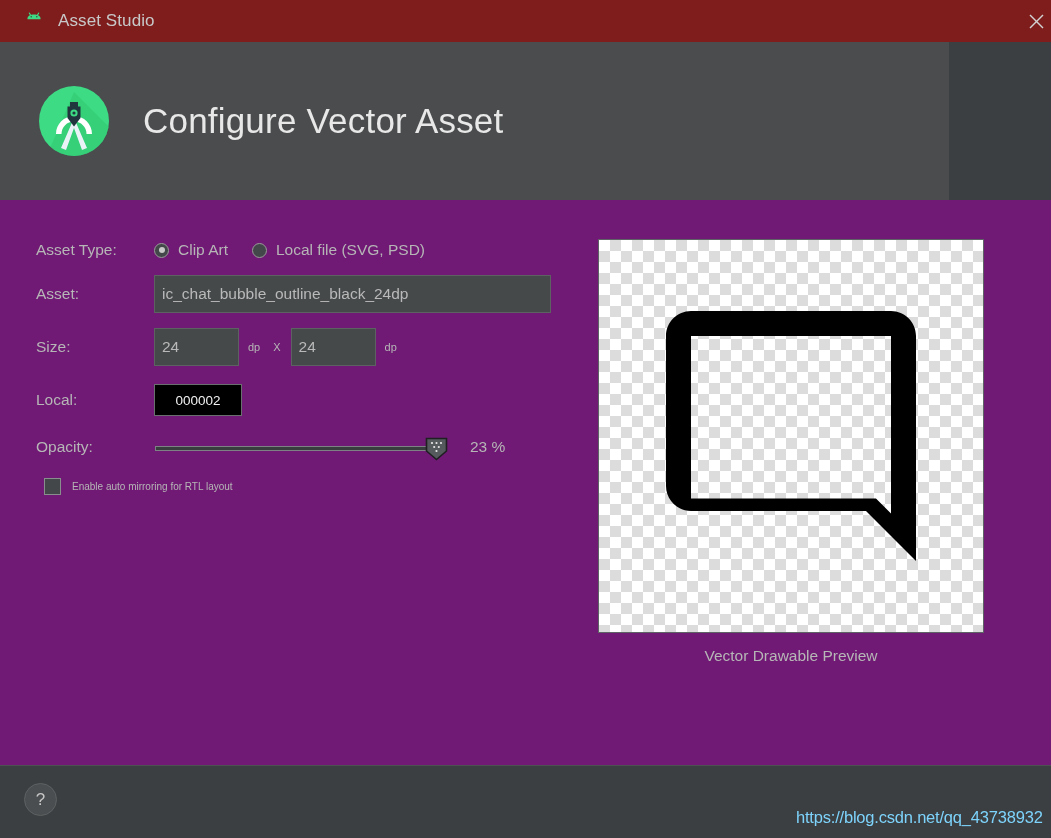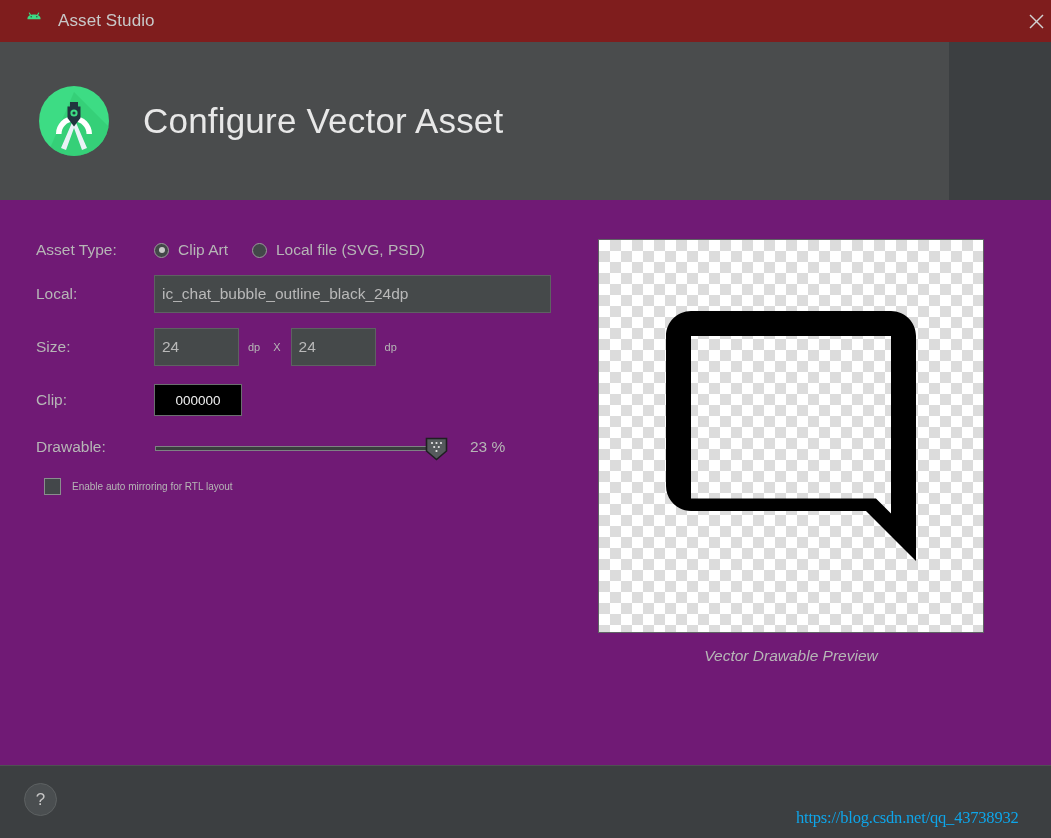--- a/index.html
+++ b/index.html
@@ -243,21 +243,20 @@
     font-size: 10px;
     color: #b6b6b6;
     cursor: pointer;
   }
 
   
   #preview-area {
     position: absolute;
     left: 598px; top: 39px;
     width: 386px;
-    font-style: italic;
   }
   #preview-box {
     width: 386px; height: 394px;
     border: 1px solid #606365;
     box-sizing: border-box;
     background-color: #ffffff;
     background-image:
       linear-gradient(45deg, #dcdcdc 25%, transparent 25%, transparent 75%, #dcdcdc 75%, #dcdcdc),
       linear-gradient(45deg, #dcdcdc 25%, transparent 25%, transparent 75%, #dcdcdc 75%, #dcdcdc);
     background-size: 22px 22px;
@@ -332,22 +331,22 @@
     background: #365880;
     border: 2px solid #4a7ab0;
     color: #e6e6e6;
   }
 
   
   #watermark {
     position: absolute;
     left: 796px; top: 808px;
     font-size: 16.5px;
-    font-family: Liberation Serif, serif;
-    color: #0ea5e9;
+    font-family: Liberation Sans, sans-serif;
+    color: #7dd3fc;
     white-space: nowrap;
     letter-spacing: -.2px;
     pointer-events: none;
   }
 </style>
 </head>
 <body>
 
 <div id="titlebar">
   <span class="tb-icon">
@@ -402,43 +401,43 @@
         <span class="radio checked"></span>
         <span class="radio-label">Clip Art</span>
       </div>
       <div class="radio-opt">
         <span class="radio"></span>
         <span class="radio-label">Local file (SVG, PSD)</span>
       </div>
     </div>
 
     <div class="row row-name">
-      <div class="lbl">Local:</div>
+      <div class="lbl">Asset:</div>
       <input id="name-input" class="textfield" type="text" value="ic_chat_bubble_outline_black_24dp" style="">
     </div>
 
 
     <div class="row row-size">
       <div class="lbl">Size:</div>
       <input class="textfield sizefield" type="text" value="24" style="">
       <span class="unit">dp</span>
       <span class="unit x">X</span>
       <input class="textfield sizefield" type="text" value="24" style="">
       <span class="unit">dp</span>
     </div>
 
     <div class="row row-color">
-      <div class="lbl">Clip:</div>
+      <div class="lbl">Local:</div>
       <div id="color-swatch">
-        <span>000000</span>
+        <span>000002</span>
       </div>
     </div>
 
     <div class="row row-opacity">
-      <div class="lbl">Drawable:</div>
+      <div class="lbl">Opacity:</div>
       <div id="opacity-slider">
         <div id="opacity-track"></div>
         <div id="opacity-thumb">
           <svg width="23" height="24" viewBox="0 0 23 24">
             <path d="M1.5 1.5 L21.5 1.5 L21.5 14 L11.5 22.5 L1.5 14 Z" fill="#555a5c" stroke="#1e2021" stroke-width="1.6" stroke-linejoin="miter"></path>
             <circle cx="7" cy="6" r="1.1" fill="#e8e8e8"></circle>
             <circle cx="11.5" cy="6" r="1.1" fill="#e8e8e8"></circle>
             <circle cx="16" cy="6" r="1.1" fill="#e8e8e8"></circle>
             <circle cx="9.2" cy="10" r="1.1" fill="#e8e8e8"></circle>
             <circle cx="13.8" cy="10" r="1.1" fill="#e8e8e8"></circle>

